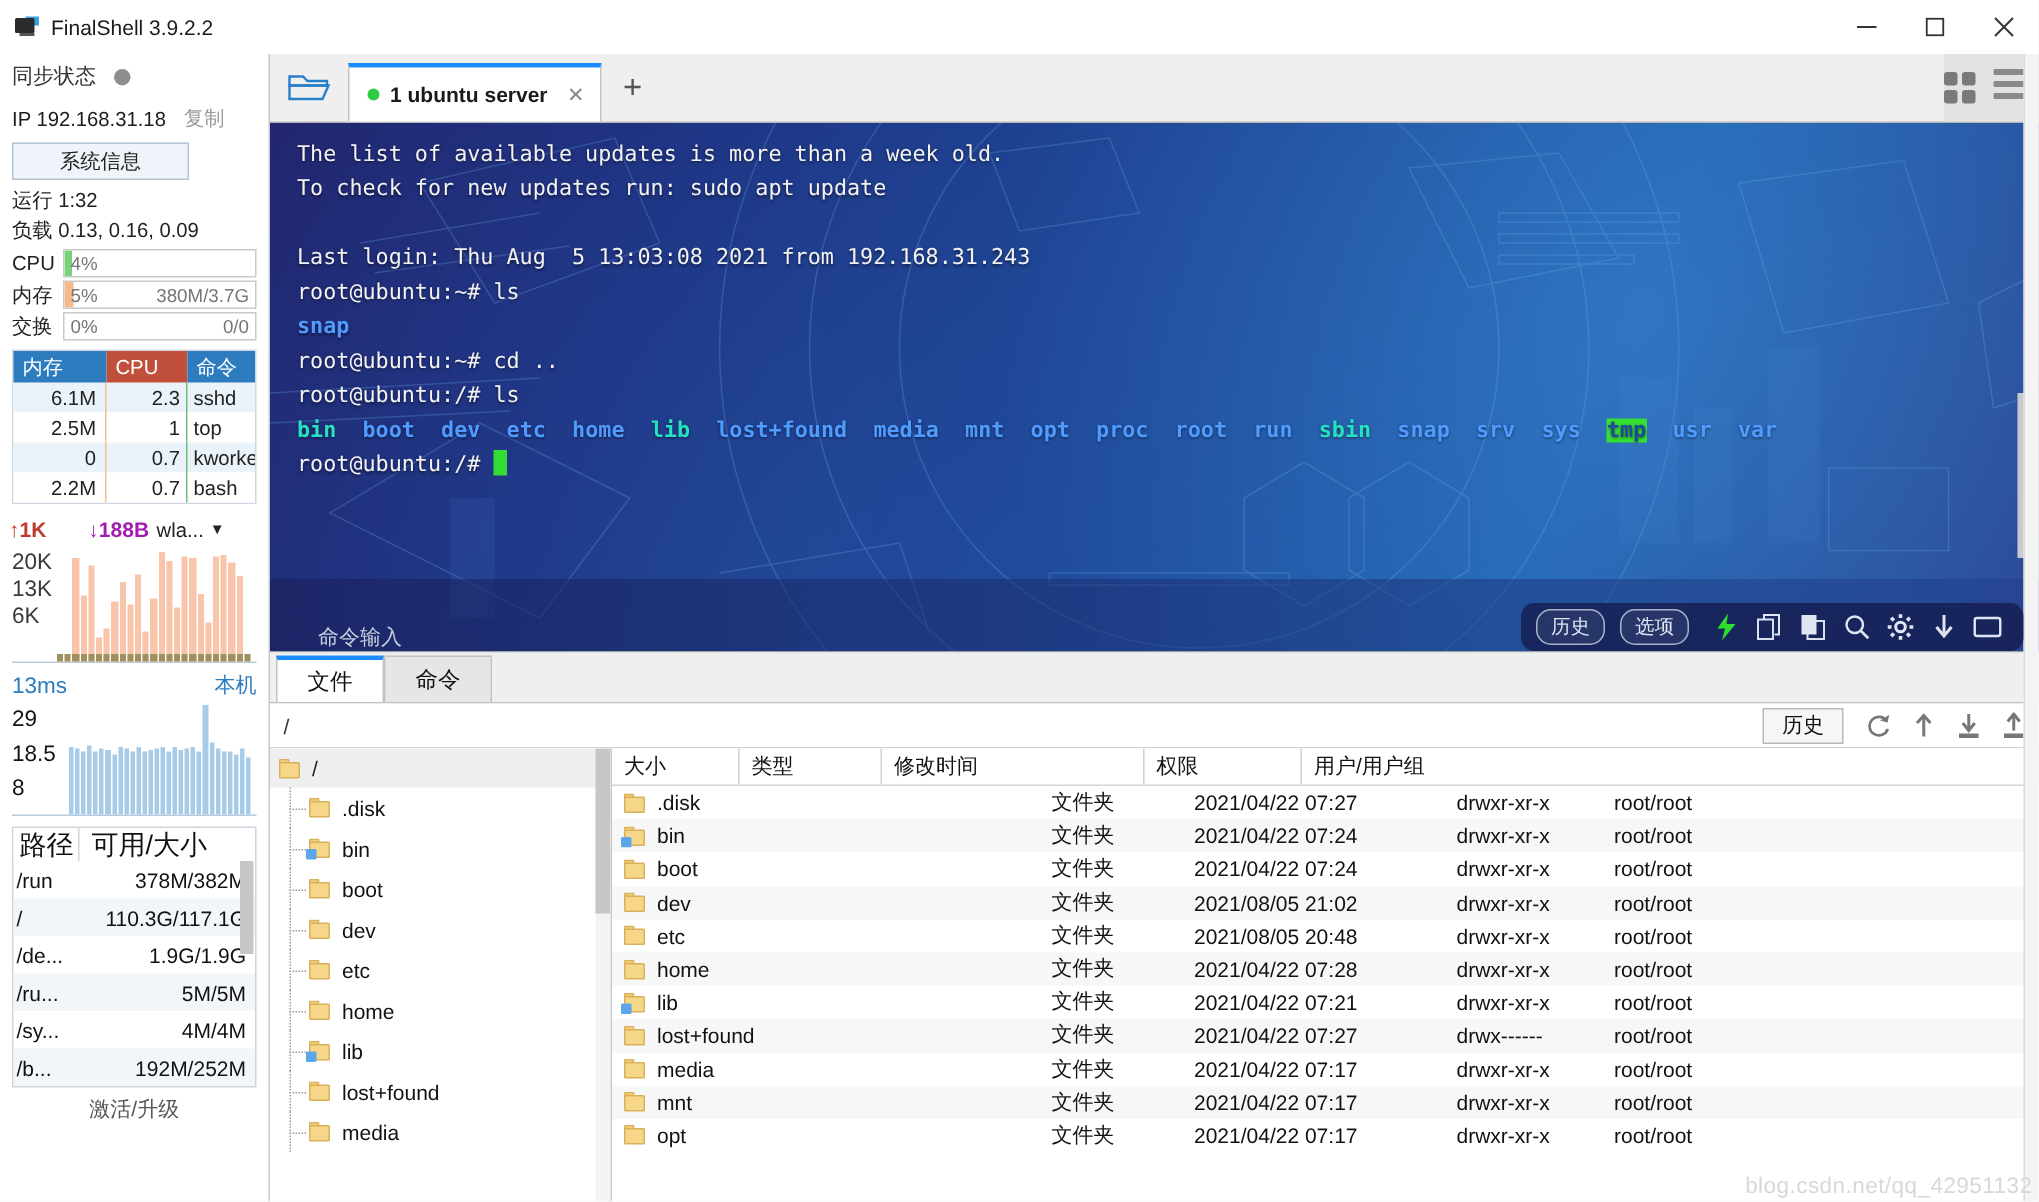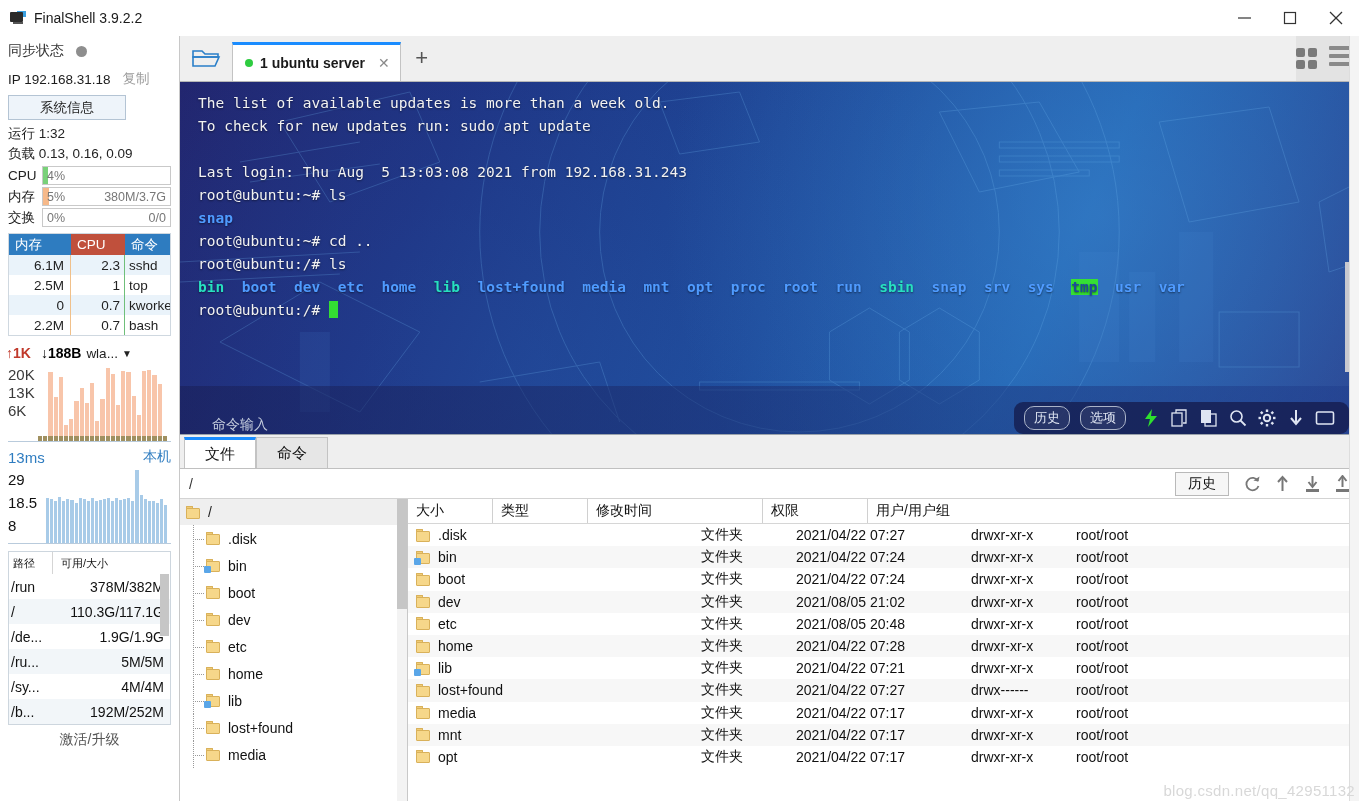--- a/index.html
+++ b/index.html
@@ -70,41 +70,41 @@
   .ph-cmd { flex:1 1 auto; background:#2e7cc0; display:flex; align-items:center; padding-left:6px;}
   .proc-row { display:flex; height:20px; font-size:13.5px; color:#222; background:#fff; }
   .proc-row:nth-child(odd) { background:#eaf3fa; }
   .pr-mem { flex:0 0 62px; text-align:right; padding-right:6px; border-right:1px solid #f0c08a; display:flex; align-items:center; justify-content:flex-end;}
   .pr-cpu { flex:0 0 54px; text-align:right; padding-right:4px; border-right:1px solid #6fbf7a; display:flex; align-items:center; justify-content:flex-end;}
   .pr-cmd { flex:1 1 auto; padding-left:4px; display:flex; align-items:center; overflow:hidden; white-space:nowrap;}
 
   
   .net-head { display:flex; align-items:center; height:22px; padding:0 6px; margin-top:6px; font-size:14px; }
   .net-up { color:#c0392b; font-weight:bold; }
-  .net-down { color:#000000; font-weight:bold; margin-left:10px; }
+  .net-down { color:#a21caf; font-weight:bold; margin-left:28px; }
   .net-iface { color:#222; font-weight:normal; margin-left:5px; font-size:13.5px;}
   .caret { margin-left:4px; font-size:10px; color:#222; }
 
   .graph { position:relative; height:78px; margin:0 8px; border-bottom:1px solid #b9cbdc; }
   .graph .ylabels { position:absolute; left:0; top:2px; font-size:15px; color:#3a3a3a; line-height:18px; z-index:3;}
   .bars { position:absolute; left:30px; right:4px; bottom:0; top:4px; display:flex; align-items:flex-end; gap:1px; }
   .bars i { flex:1 1 auto; display:block; background:#f8c5aa; }
   .bars i.g { position:relative; }
   .bars i.g::after { content:""; position:absolute; left:0; right:0; bottom:0; height:5px; background:#a09060; }
 
   .lat-head { display:flex; align-items:center; height:22px; padding:0 8px; margin-top:4px; }
   .lat-ms { color:#2e7cc0; font-size:15px; }
   .lat-host { margin-left:auto; color:#2e7cc0; font-size:14px; }
   .graph2 { position:relative; height:76px; margin:0 8px; border-bottom:1px solid #b9cbdc; }
   .graph2 .ylabels { position:absolute; left:0; top:0px; font-size:15px; color:#111; line-height:23px; z-index:3;}
   .bars2 { position:absolute; left:34px; right:4px; bottom:0; top:2px; display:flex; align-items:flex-end; gap:1px; }
   .bars2 i { flex:1 1 auto; display:block; background:#a8cbe8; }
 
   .disk { margin:7px 8px 0 8px; border:1px solid #cdd6de; position:relative; }
-  .disk-head { display:flex; height:22px; font-size:11px; color:#111; background:#fff; }
+  .disk-head { display:flex; height:22px; font-size:18px; color:#111; background:#fff; }
   .dh-path { flex:0 0 44px; padding-left:4px; display:flex; align-items:center; border-right:1px solid #d5d5d5;}
   .dh-size { flex:1 1 auto; padding-left:8px; display:flex; align-items:center; }
   .disk-row { display:flex; height:25px; font-size:14px; color:#111; }
   .disk-row:nth-child(even) { background:#f2f6f9; }
   .dr-path { flex:0 0 44px; padding-left:2px; display:flex; align-items:center; }
   .dr-size { flex:1 1 auto; padding-right:6px; display:flex; align-items:center; justify-content:flex-end; }
   .disk-sb { position:absolute; right:1px; top:22px; width:9px; height:62px; background:#c6c6c6; }
   .activate { text-align:center; font-size:14px; color:#555; padding-top:6px; }
 
   

